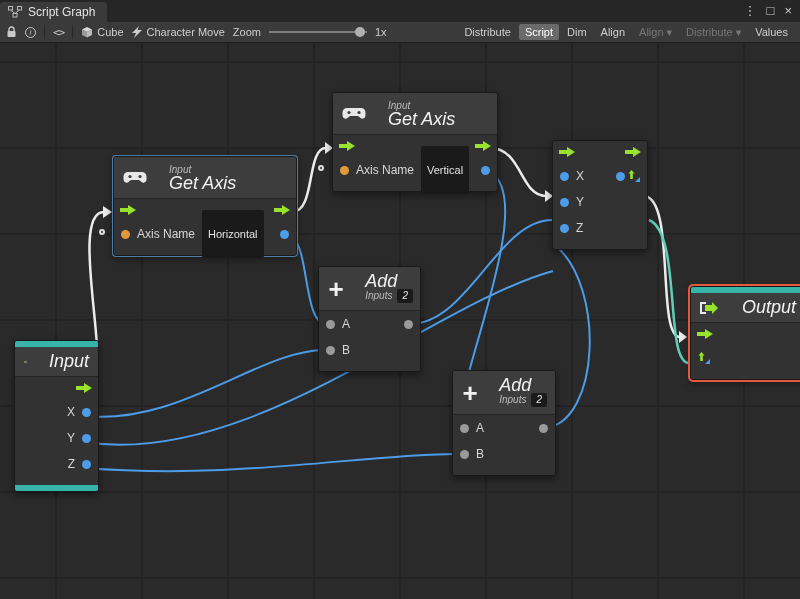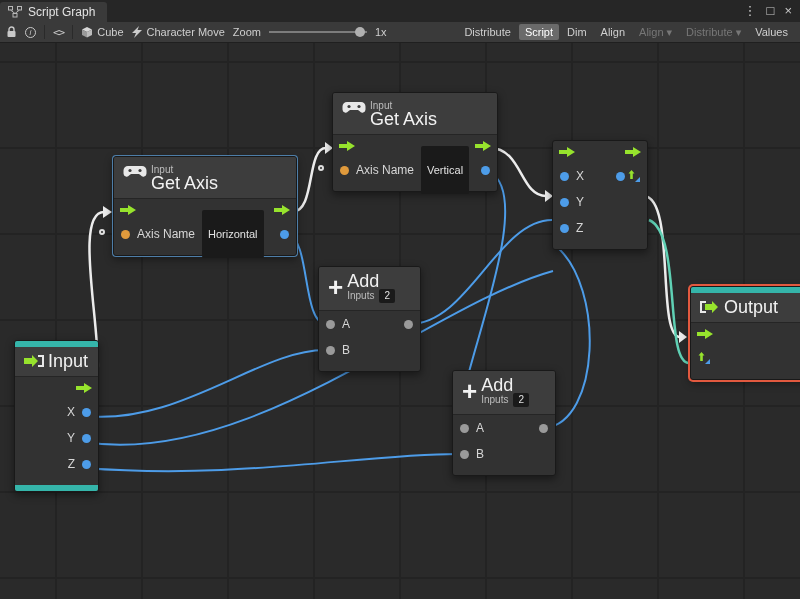--- a/index.html
+++ b/index.html
@@ -33,21 +33,21 @@
     background-size:86px 86px;background-position:55px 18px;overflow:hidden;}
   svg.wires{position:absolute;left:0;top:0;z-index:1;pointer-events:none;}
   .wire{fill:none;stroke:var(--wire-white);stroke-width:2.5;}
   .wire.data{stroke:var(--data-blue);stroke-width:2;}
   .wire.teal{stroke:var(--wire-teal);stroke-width:2.5;}
   .arrowhead{fill:var(--wire-white);}
   
   .node{position:absolute;z-index:2;background:#323232;border:1px solid #191919;border-radius:3px;box-shadow:0 3px 8px rgba(0,0,0,.45);padding-bottom:8px;}
   .node.selected-blue{box-shadow:0 0 0 1px var(--selection-blue),0 3px 8px rgba(0,0,0,.45);}
   .node.selected-red{box-shadow:0 0 0 2px var(--selection-red),0 3px 8px rgba(0,0,0,.45);}
-  .node-header{display:flex;gap:4px;padding:7px 9px;background:#3d3d3d;border-bottom:1px solid #252525;border-radius:2px 2px 0 0;}
+  .node-header{display:flex;align-items:center;gap:22px;padding:7px 9px;background:#3d3d3d;border-bottom:1px solid #252525;border-radius:2px 2px 0 0;font-style:italic;}
   .cat{font-size:10px;color:#bdbdbd;line-height:12px;}
   .title{font-size:18px;color:#f2f2f2;line-height:15px;}
   .subrow{display:flex;align-items:center;gap:5px;line-height:14px;}
   .flow-row{display:flex;align-items:center;justify-content:space-between;height:22px;padding:0 6px;}
   .flow-row.end{justify-content:flex-end;}
   .flow-row.start{justify-content:flex-start;}
   .port-row{position:relative;display:flex;align-items:center;gap:7px;height:26px;padding:0 7px;font-size:12px;color:#d6d6d6;}
   .port-row.right{justify-content:flex-end;}
   .dot{width:9px;height:9px;border-radius:50%;flex:none;}
   .dot.blue{background:var(--data-blue);}

